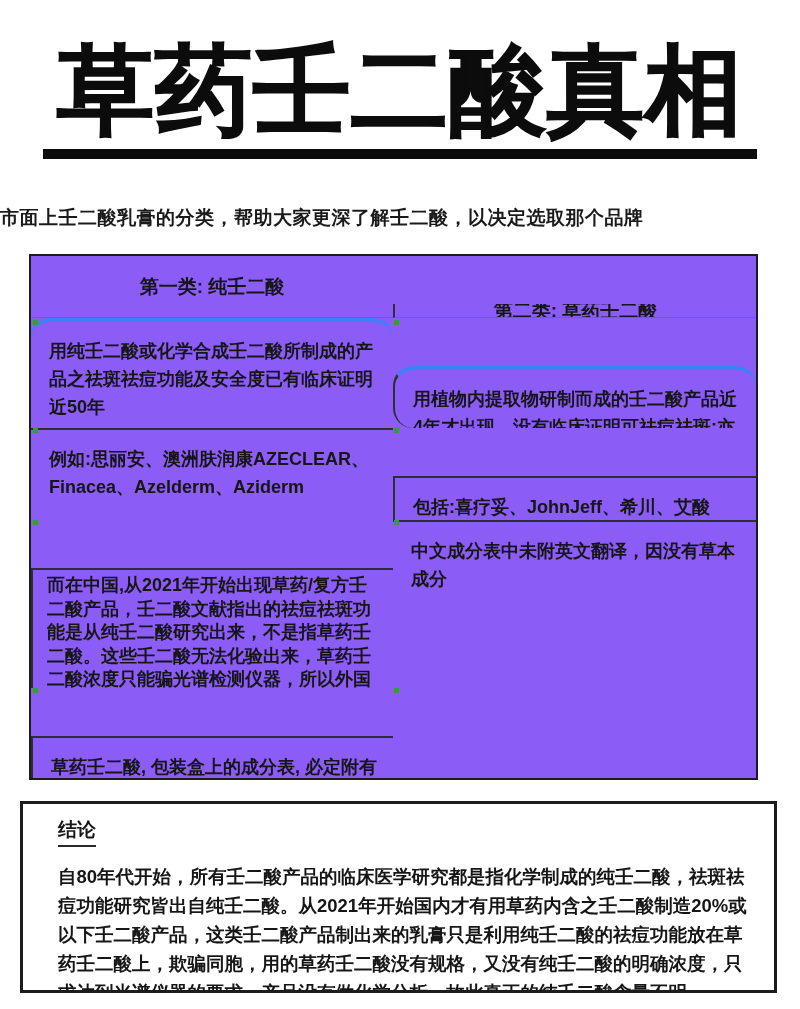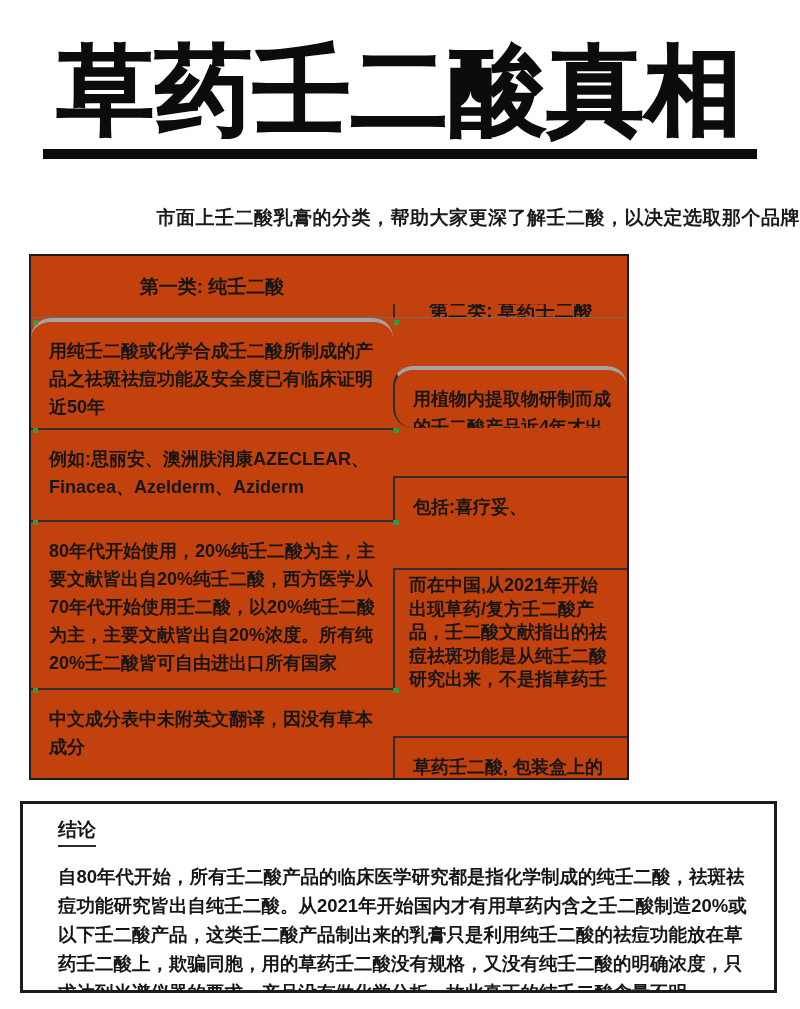--- a/index.html
+++ b/index.html
@@ -26,59 +26,59 @@
     color: #0c0c0c;
     -webkit-text-stroke: 1.5px #0c0c0c;
     padding: 0 14px 7px 14px;
     border-bottom: 10px solid #0c0c0c;
     white-space: nowrap;
     text-align: right;
   }
   
   .subtitle {
     margin-top: 46px;
-    text-align: right;
+    text-align: left;
     font-size: 19px;
     font-weight: 700;
     color: #1a1a1a;
     letter-spacing: 0.5px;
   }
   
   .cmp-table {
     position: relative;
     box-sizing: border-box;
     margin: 23px 0 0 29px;
-    width: 600px;
+    width: 729px;
     height: 526px;
     border: 2px solid #1c1c1c;
     display: grid;
     grid-template-columns: 362px 1fr;
     grid-template-rows: 62px 110px 92px 168px 90px;
-    background: #c2410c;
+    background: #8b5cf6;
   }
   .cell {
     box-sizing: border-box;
     overflow: hidden;
     font-size: 18px;
     line-height: 28px;
     font-weight: 700;
     color: #161616;
     padding: 15px 13px 0 18px;
   }
   .cell.right-col { border-left: 2px solid #2e2e2e; margin-top: 48px; }
   .cell.hdr {
     display: flex;
     align-items: center;
     justify-content: center;
     font-size: 19px;
     font-weight: 700;
     padding: 0;
     border-bottom: 1px solid #6e6e6e;
   }
-  .cell.row-first { border-top: 4px solid #a3a3a3; border-radius: 20px; }
+  .cell.row-first { border-top: 4px solid #3b82f6; border-radius: 20px; }
   .cell.row-next  { border-top: 2px solid #2e2e2e; }
   .cell.tight {
     line-height: 23.5px;
     padding-top: 4px;
     padding-right: 16px;
     padding-left: 14px;
   }
   .tick {
     position: absolute;
     width: 5px;
@@ -124,21 +124,20 @@
 
   <div class="cell hdr">第一类: 纯壬二酸</div>
   <div class="cell hdr right-col">第二类: 草药壬二酸</div>
 
   <div class="cell row-first">用纯壬二酸或化学合成壬二酸所制成的产品之祛斑祛痘功能及安全度已有临床证明近50年</div>
   <div class="cell row-first right-col">用植物内提取物研制而成的壬二酸产品近4年才出现，没有临床证明可祛痘祛斑:亦没有安全检测，国外禁售</div>
 
   <div class="cell row-next">例如:思丽安、澳洲肤润康AZECLEAR、Finacea、Azelderm、Aziderm</div>
   <div class="cell row-next right-col">包括:喜疗妥、JohnJeff、希川、艾酸氏、质润、伺人帮汇仁、恩力可、初蔓、臻盖、无它、歌宝莲、德德维芙</div>
 
-  <div class="cell row-next">80年代开始使用，20%纯壬二酸为主，主要文献皆出自20%纯壬二酸，西方医学从70年代开始使用壬二酸，以20%纯壬二酸为主，主要文献皆出自20%浓度。所有纯20%壬二酸皆可自由进出口所有国家</div>
   <div class="cell row-next right-col tight">而在中国,从2021年开始出现草药/复方壬二酸产品，壬二酸文献指出的祛痘祛斑功能是从纯壬二酸研究出来，不是指草药壬二酸。这些壬二酸无法化验出来，草药壬二酸浓度只能骗光谱检测仪器，所以外国禁用，不许进口中国香港，星加坡及欧美国家。为了安全，我们不要用不能进口外国的产品</div>
 
   <div class="cell row-next">中文成分表中未附英文翻译，因没有草本成分</div>
   <div class="cell row-next right-col">草药壬二酸, 包装盒上的成分表, 必定附有英文对照, 所以很易分辨出来</div>
 
   <span class="tick" style="left:2px;  top:64px;"></span>
   <span class="tick" style="left:363px;top:64px;"></span>
   <span class="tick" style="left:2px;  top:172px;"></span>
   <span class="tick" style="left:363px;top:172px;"></span>
   <span class="tick" style="left:2px;  top:264px;"></span>

